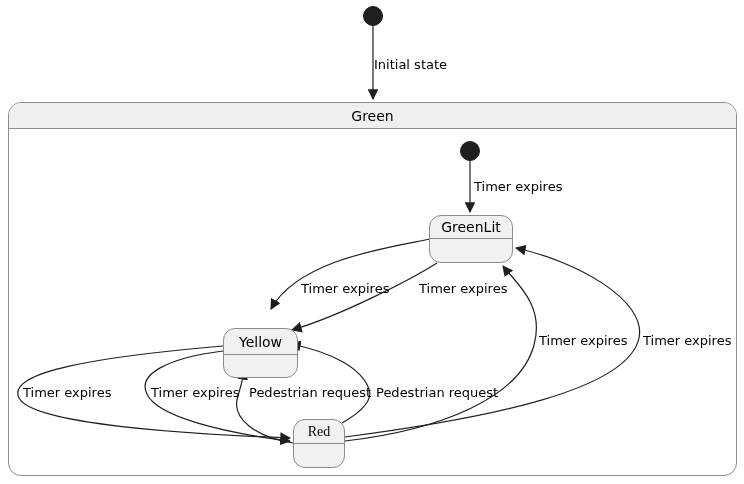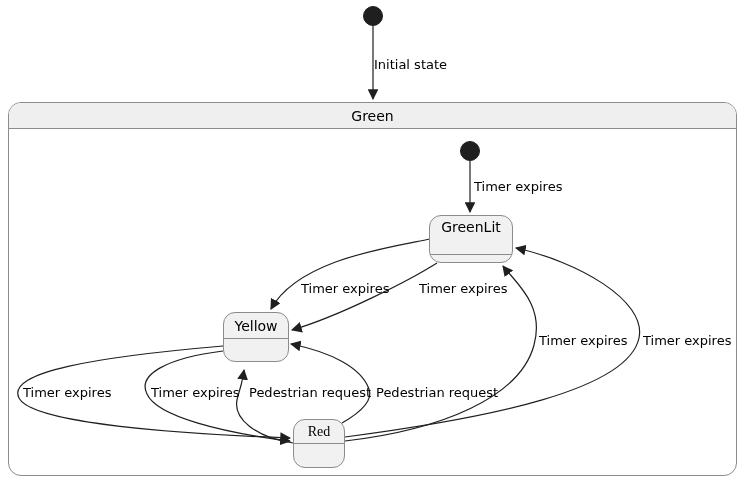--- a/index.html
+++ b/index.html
@@ -29,22 +29,22 @@
   
   .state{
     position:absolute;background:var(--state-fill);
     border:1px solid var(--state-border);border-radius:12px;z-index:3;
   }
   .state .state-title{
     text-align:center;font-size:14px;color:var(--text);
     border-bottom:1px solid var(--state-border);
   }
   #state-greenlit{left:429px;top:215px;width:84px;height:48px;}
-  #state-greenlit .state-title{height:39px;line-height:23px;}
-  #state-yellow{left:223px;top:312px;width:66px;height:50px;}
+  #state-greenlit .state-title{height:23px;line-height:23px;}
+  #state-yellow{left:223px;top:328px;width:75px;height:50px;}
   #state-yellow .state-title{height:26px;line-height:26px;}
   #state-red{left:293px;top:419px;width:52px;height:49px;}
   #state-red .state-title{height:24px;line-height:24px;font-family:Liberation Serif, serif;}
 
   svg.edges{position:absolute;left:0;top:0;z-index:2;}
   svg.edges path.edge{fill:none;stroke:var(--arrow);stroke-width:1.2px;}
   svg.edges circle.init{fill:#1f1f1f;stroke:#1f1f1f;}
 
   .edge-label{
     position:absolute;font-size:13px;white-space:nowrap;color:var(--text);z-index:4;

